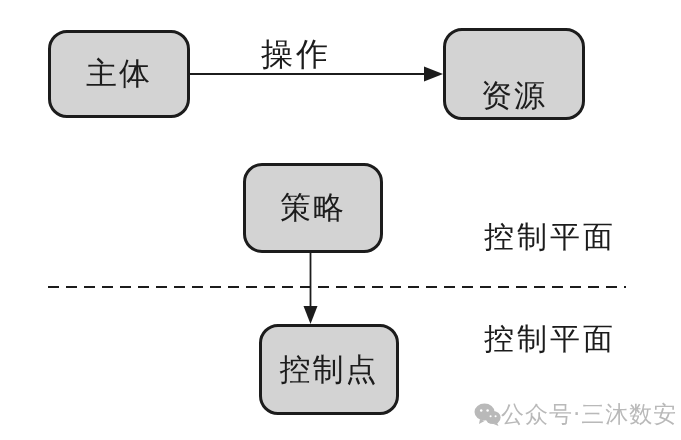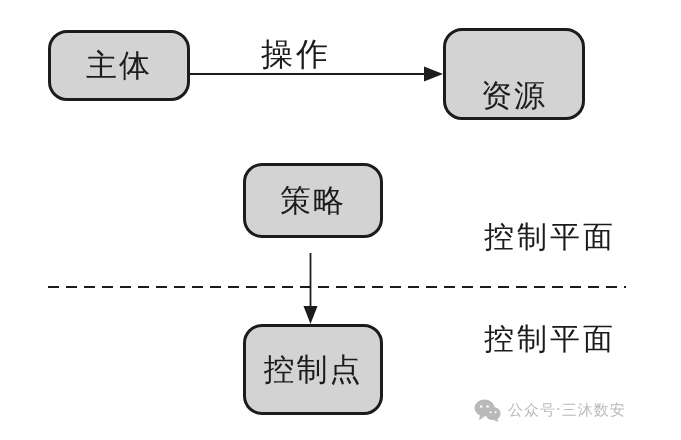--- a/index.html
+++ b/index.html
@@ -28,24 +28,24 @@
     border: 3.5px solid var(--node-border, #1c1c1c);
     border-radius: 19px;
     display: flex;
     align-items: center;
     justify-content: center;
     font-size: 31px;
     color: var(--text, #1c1c1c);
     letter-spacing: 2px;
     box-sizing: border-box;
   }
-  .node-subject   { left: 48px;  top: 30px;  width: 142px; height: 71px; }
+  .node-subject   { left: 48px;  top: 30px;  width: 142px; height: 88px; }
   .node-resource  { left: 443px; top: 28px;  width: 142px; height: 92px; align-items: flex-end; }
-  .node-policy    { left: 243px; top: 163px; width: 140px; height: 75px; }
-  .node-enforce   { left: 243px; top: 324px; width: 140px; height: 91px; }
+  .node-policy    { left: 243px; top: 163px; width: 140px; height: 90px; }
+  .node-enforce   { left: 259px; top: 324px; width: 140px; height: 91px; }
   .edge-label {
     position: absolute;
     z-index: 2;
     font-size: 32px;
     color: var(--text, #1c1c1c);
     letter-spacing: 3px;
     white-space: nowrap;
   }
   .label-operation { left: 261px; top: 33px; }
   .plane-label {
@@ -57,23 +57,22 @@
     white-space: nowrap;
   }
   .label-control-plane { left: 484px; top: 217px; }
   .label-data-plane    { left: 484px; top: 319px; }
   .watermark {
     position: absolute;
     z-index: 2;
     left: 474px; top: 399px;
     display: flex;
     align-items: center;
-    gap: 7px;
     color: var(--watermark, #b9b9b9);
-    font-size: 15px;
+    font-size: 23px;
     font-family: "DejaVu Sans", "Liberation Sans", sans-serif;
     letter-spacing: 1px;
   }
   .watermark svg { display: block; }
 </style>
 </head>
 <body>
 
 <div class="canvas">
 

